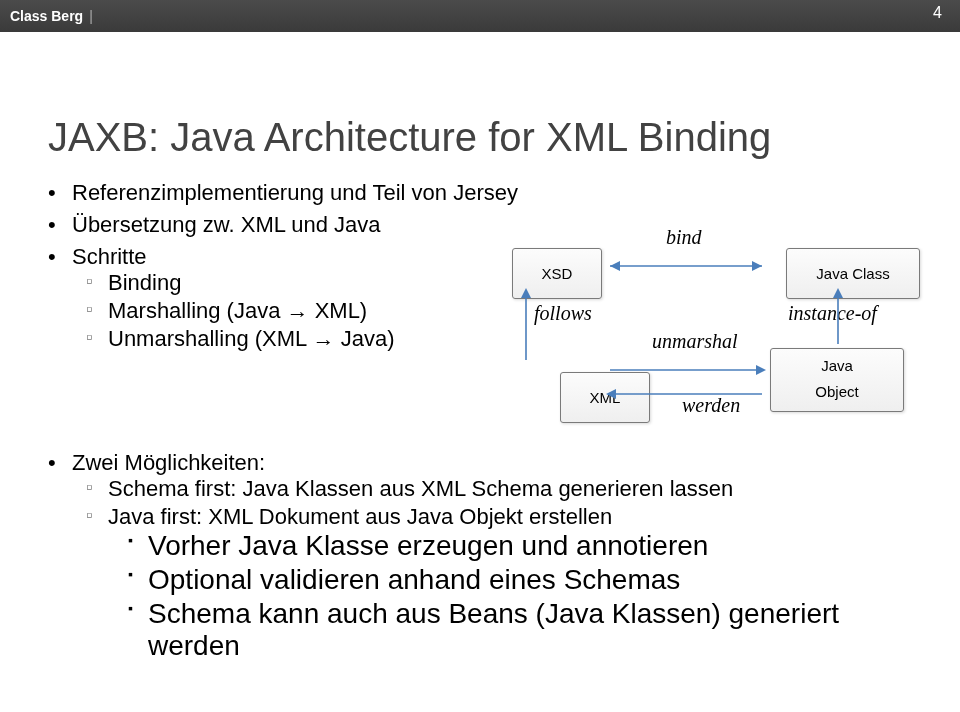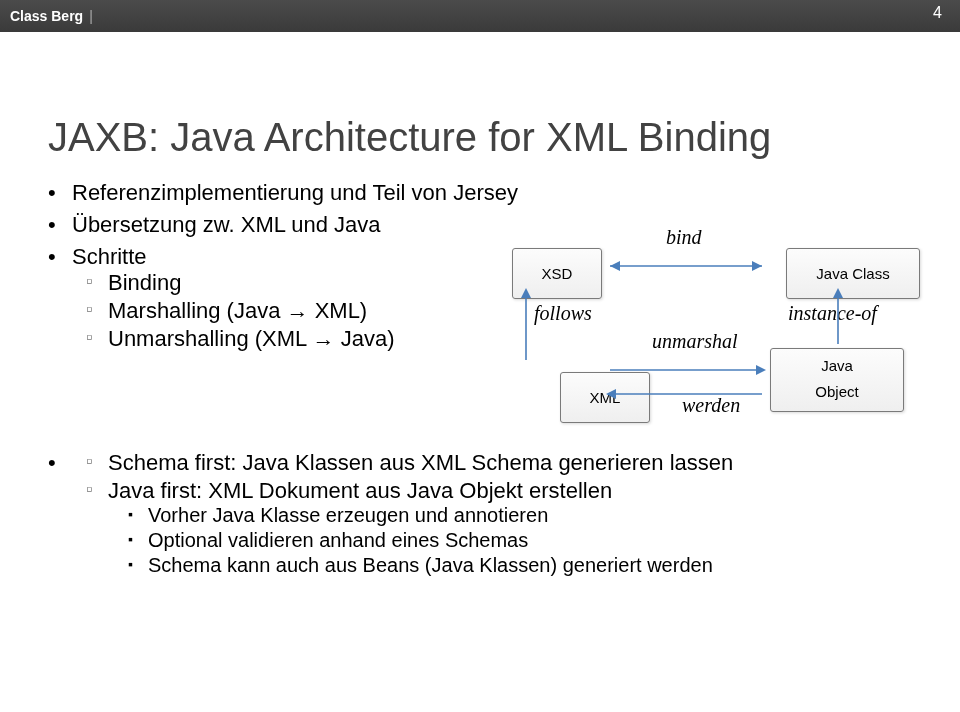--- a/index.html
+++ b/index.html
@@ -12,21 +12,21 @@
   .page-num { position: absolute; top: 4px; right: 18px; color: #fff; font-size: 16px; }
   .title { position: absolute; top: 92px; left: 48px; font-size: 40px; color: #424242; font-weight: 400; margin-top: 23px; }
   .body { position: absolute; top: 180px; left: 48px; right: 30px; font-size: 22px; color: #000; }
   .body ul { list-style: none; }
   .b1 > li { position: relative; padding-left: 24px; margin-bottom: 6px; }
   .b1 > li::before { content: "•"; position: absolute; left: 0; top: 0; color: #000; font-size: 22px; }
   .b2 { margin-left: 14px; }
   .b2 > li { position: relative; padding-left: 22px; margin-bottom: 2px; font-size: 22px; }
   .b2 > li::before { content: "▫"; position: absolute; left: 0; top: 1px; color: #777; font-size: 18px; }
   .b3 { margin-left: 20px; }
-  .b3 > li { position: relative; padding-left: 20px; margin-bottom: 2px; font-size: 20px; }
+  .b3 > li { position: relative; padding-left: 20px; margin-bottom: 2px; font-size: 28px; }
   .b3 > li::before { content: "▪"; position: absolute; left: 0; top: 2px; color: #000; font-size: 14px; }
   .arrow { font-family: "Segoe UI Symbol", sans-serif; }
   .diagram { position: absolute; top: 248px; left: 460px; width: 470px; height: 190px; }
   .box { position: absolute; background: linear-gradient(#fcfcfc,#efefef); border: 1px solid #7a7a7a; border-radius: 3px; text-align: center; font-size: 15px; color: #000; padding: 16px 0; box-shadow: 1px 1px 3px rgba(0,0,0,0.15); }
   .box.xsd { top: 0; left: 52px; width: 90px; }
   .box.xml { top: 124px; left: 52px; width: 90px; margin-left: 48px; }
   .box.javaclass { top: 0; left: 310px; width: 134px; margin-left: 16px; }
   .box.javaobj { top: 100px; left: 310px; width: 134px; height: 64px; line-height: 26px; padding-top: 4px; }
   .lbl { position: absolute; font-style: italic; font-size: 20px; color: #000; font-family: Liberation Serif, serif; }
   .lbl.bind { top: -22px; left: 206px; }
@@ -60,20 +60,21 @@
           <li>Binding</li>
           <li>
             <span>Marshalling (Java </span><span class="arrow">→</span><span> XML)</span>
           </li>
           <li>
             <span>Unmarshalling (XML </span><span class="arrow">→</span><span> Java)</span>
           </li>
         </ul>
       </li>
       <li style="margin-top:98px">
+        <span>Zwei Möglichkeiten:</span>
         <ul class="b2">
           <li>Schema first: Java Klassen aus XML Schema generieren lassen</li>
           <li>
             <span>Java first: XML Dokument aus Java Objekt erstellen</span>
             <ul class="b3">
               <li>Vorher Java Klasse erzeugen und annotieren</li>
               <li>Optional validieren anhand eines Schemas</li>
               <li>Schema kann auch aus Beans (Java Klassen) generiert werden</li>
             </ul>
           </li>

